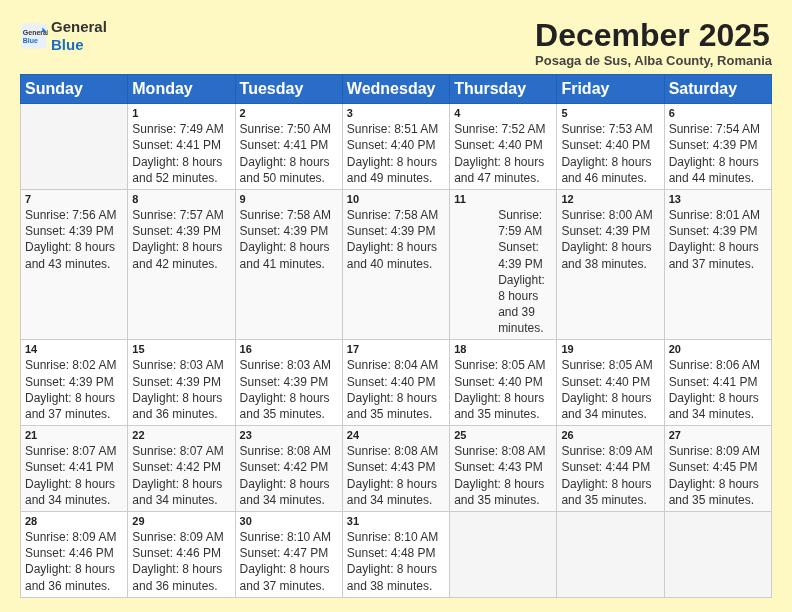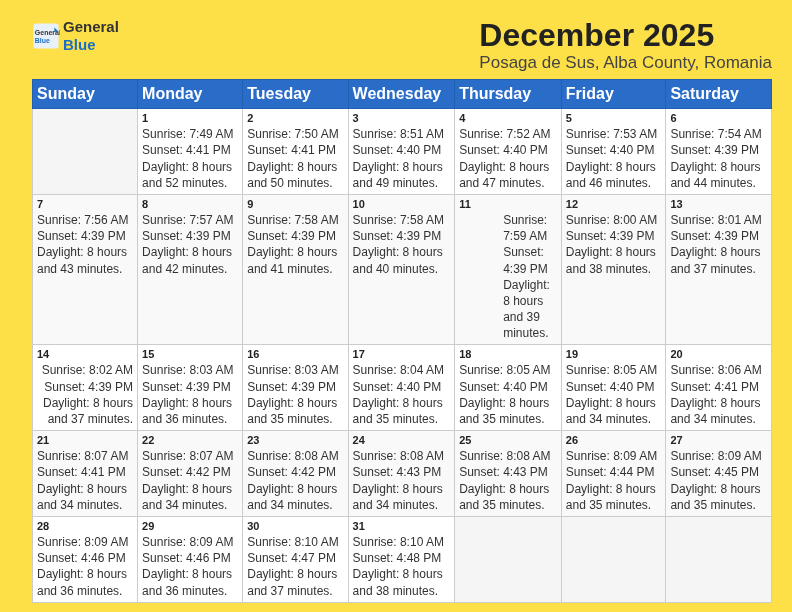--- a/index.html
+++ b/index.html
@@ -6,22 +6,22 @@
     body {
       font-family: Arial, sans-serif;
       background: #fff;
       width: 792px;
       height: 612px;
       overflow: hidden;
     }
     .page {
       width: 792px;
       height: 612px;
-      background: #fde047;
-      padding: 18px 20px 10px 32px;
+      background: #fef9c3;
+      padding: 18px 20px 10px 20px;
     }
     .header {
       display: flex;
       align-items: flex-start;
       justify-content: space-between;
       margin-bottom: 6px;
     }
     .logo {
       display: flex;
       align-items: center;
@@ -41,22 +41,23 @@
     .title-block {
       text-align: left;
     }
     .month-title {
       font-size: 32px;
       font-weight: bold;
       color: #222;
       line-height: 1.1;
     }
     .location {
-      font-size: 17px;
+      font-size: 13px;
       color: #444;
+      font-weight: bold;
     }
     .calendar {
       width: 100%;
       border-collapse: collapse;
       border: 1px solid #bbb;
     }
     .calendar th {
       background: #2a6dc9;
       color: #fff;
       font-size: 16px;
@@ -208,21 +209,21 @@
           <td>
             <div class="day-number">13</div>
             <div class="day-info" style="white-space: pre-line;">Sunrise: 8:01 AM
 Sunset: 4:39 PM
 Daylight: 8 hours and 37 minutes.</div>
           </td>
         </tr>
         <tr>
           <td>
             <div class="day-number">14</div>
-            <div class="day-info" style="white-space: pre-line; text-align: right;">Sunrise: 8:02 AM
+            <div class="day-info" style="white-space: pre-line;">Sunrise: 8:02 AM
 Sunset: 4:39 PM
 Daylight: 8 hours and 37 minutes.</div>
           </td>
           <td>
             <div class="day-number">15</div>
             <div class="day-info" style="white-space: pre-line;">Sunrise: 8:03 AM
 Sunset: 4:39 PM
 Daylight: 8 hours and 36 minutes.</div>
           </td>
           <td>

